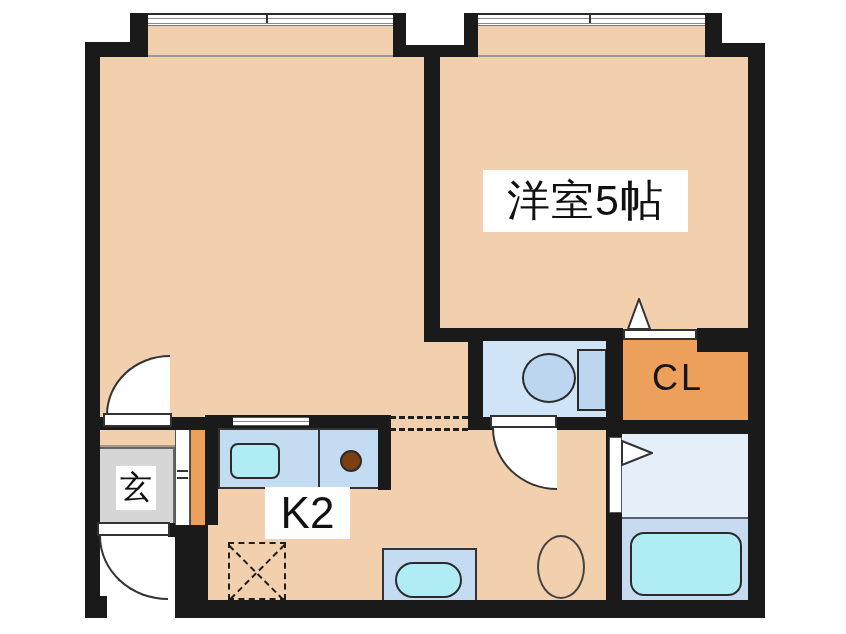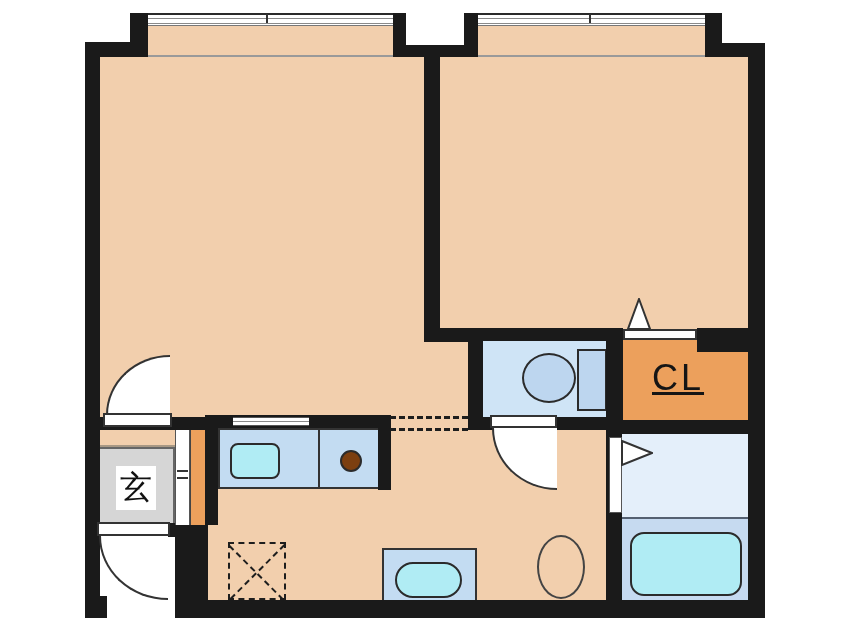--- a/index.html
+++ b/index.html
@@ -125,20 +125,26 @@
   <div class="abs leaf" style="left:490px;top:415px;width:67px;height:13px;"></div>
   <div class="abs leaf" style="left:623px;top:329px;width:74px;height:11px;"></div>
   <svg class="abs" style="left:627px;top:298px;" width="24" height="32" viewBox="0 0 24 32">
       <polygon points="12,1 23,31 1,31" fill="#fff" stroke="#333" stroke-width="2"></polygon>
     </svg>
   <div class="abs white" style="left:609px;top:437px;width:13px;height:76px;border:1px solid #555;box-sizing:border-box;"></div>
   <svg class="abs" style="left:621px;top:440px;" width="32" height="26" viewBox="0 0 32 26">
       <polygon points="1,1 31,13 1,25" fill="#fff" stroke="#333" stroke-width="2"></polygon>
     </svg>
 
-  <div class="abs cl-text" style="left:652px;top:357px;font-size:36px;text-decoration:underline;">
+  <div class="abs label-box" style="left:483px;top:170px;width:205px;height:62px;font-size:43px;letter-spacing:1px;">
+    <span>洋室5帖</span>
+  </div>
+  <div class="abs cl-text" style="left:652px;top:357px;font-size:36px;">
     <span>CL</span>
+  </div>
+  <div class="abs label-box" style="left:265px;top:487px;width:85px;height:52px;font-size:44px;">
+    <span>K2</span>
   </div>
   <div class="abs label-box" style="left:116px;top:466px;width:40px;height:44px;font-size:32px;">
     <span>玄</span>
   </div>
 
 </div>
 
 </body></html>

